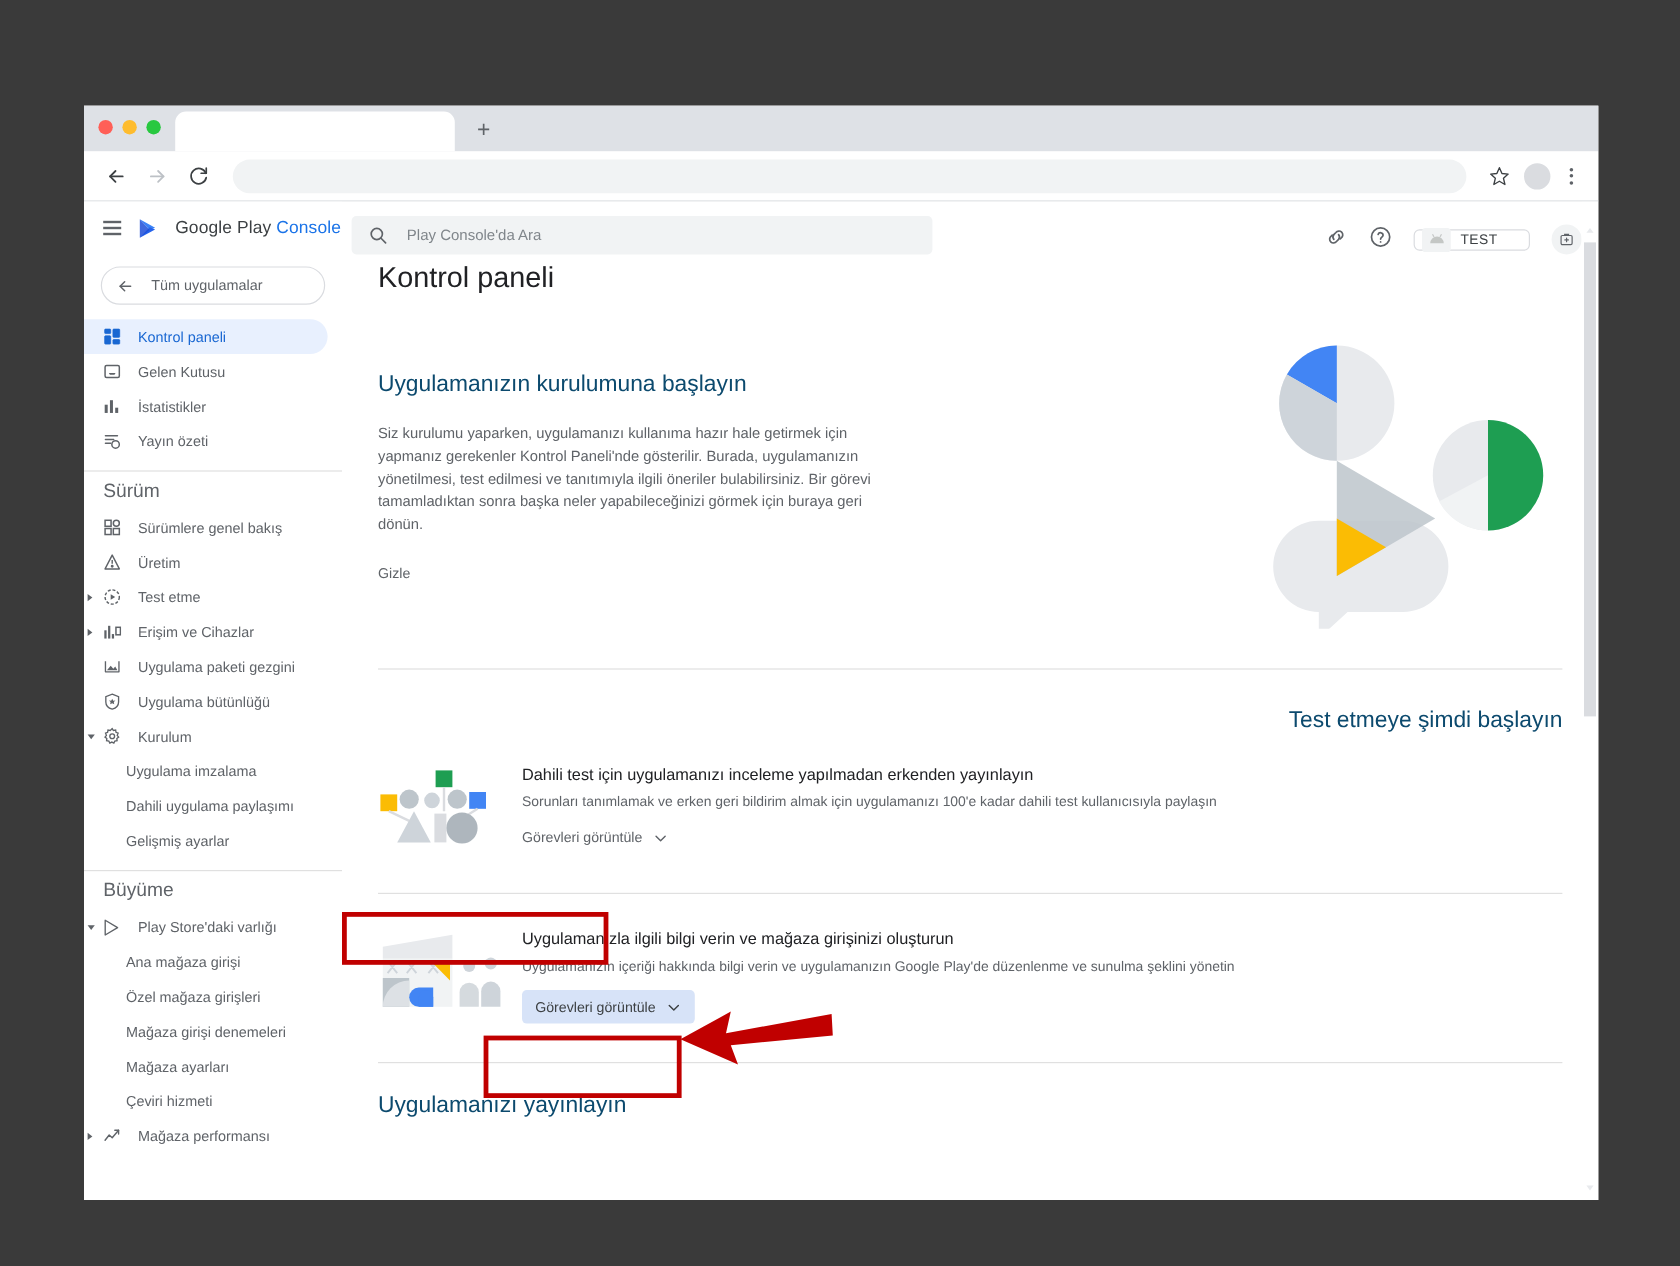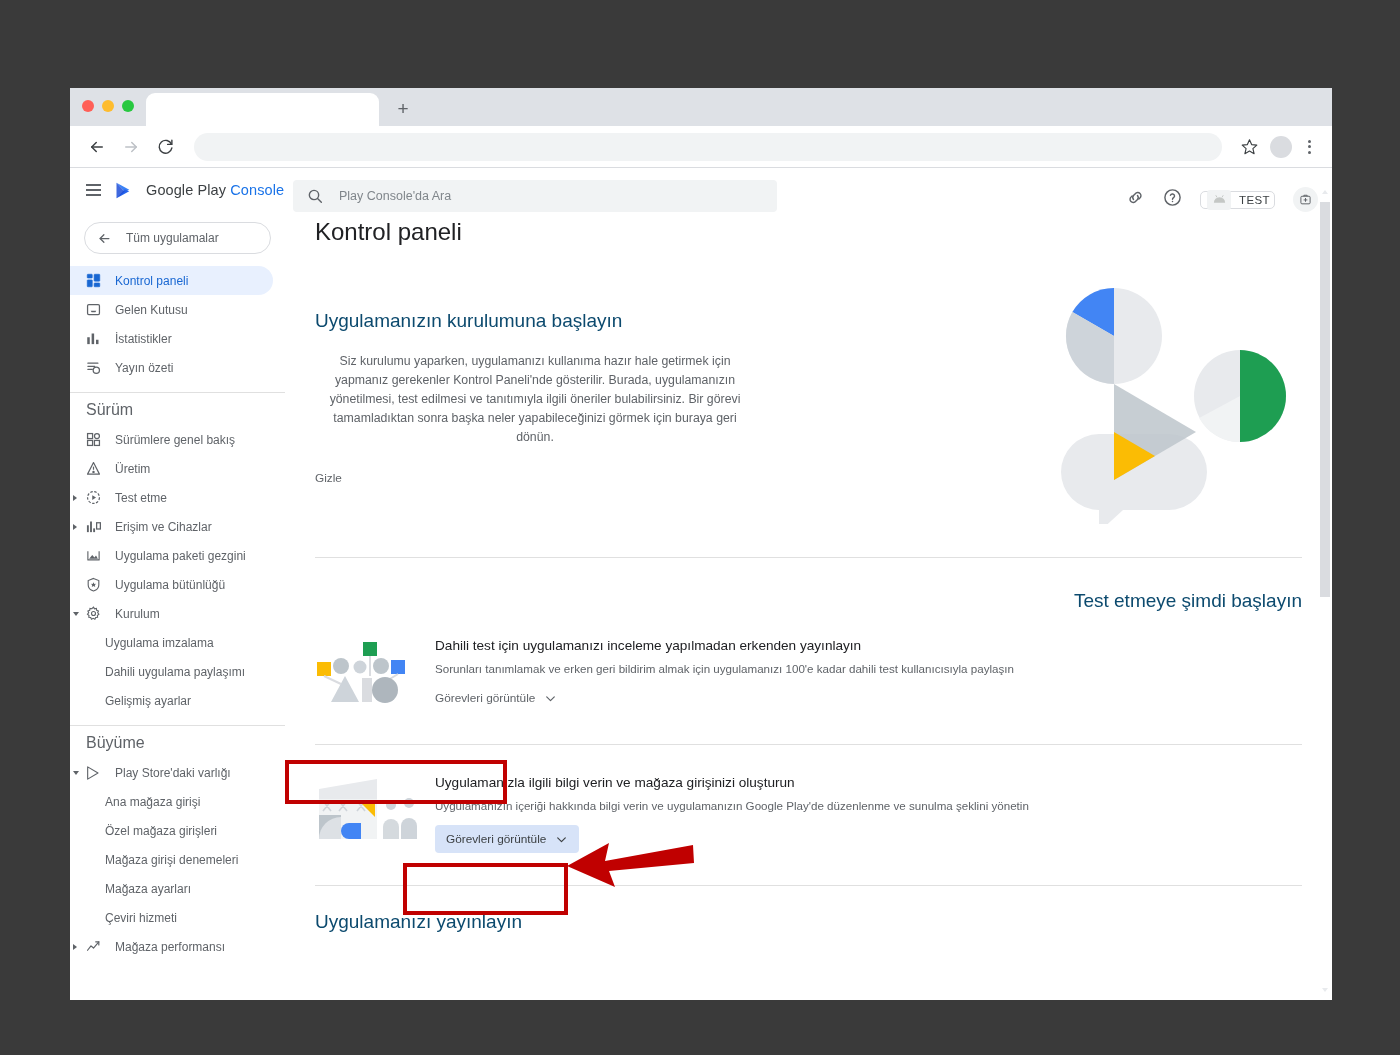--- a/index.html
+++ b/index.html
@@ -177,21 +177,21 @@
   }
   .topright {
     margin-left: auto;
     display: flex; align-items: center; gap: 18px;
   }
   .testbadge {
     display: flex; align-items: center; gap: 8px;
     border: 1px solid #dadce0;
     border-radius: 5px;
     height: 18px;
-    padding: 0 4px 0 6px;
+    padding: 0 26px 0 6px;
   }
   .testbadge .andro {
     width: 24px; height: 20px; background: #f1f3f4;
     border-radius: 3px;
     display: flex; align-items: center; justify-content: center;
   }
   .testbadge span { font-size: 11.5px; color: #3c4043; letter-spacing: .4px; }
   .avatar {
     width: 25px; height: 25px; border-radius: 50%;
     background: #f1f3f4;
@@ -583,21 +583,21 @@
             <path d="M196 122 L196 76 A46 46 0 0 1 196 168 Z" fill="#1e9e52"></path>
             <path d="M196 122 L196 168 A46 46 0 0 1 155.2 144 Z" fill="#f1f3f4"></path>
             <path d="M55 160 h70 a38 38 0 0 1 0 76 h-46 l-24 22 v-22 a38 38 0 0 1 0-76z" fill="#e8eaed"></path>
             <path d="M70 110 L70 206 L152 158 Z" fill="#bdc5cb" opacity=".85"></path>
             <path d="M70 158 L70 206 L111 182 Z" fill="#fbbc04"></path>
           </svg>
         </div>
 
         <div style="margin-top:64px;max-width:440px;">
           <h2 class="sec">Uygulamanızın kurulumuna başlayın</h2>
-          <p class="body-txt" style="margin-top:20px;text-align:center;">Siz kurulumu yaparken, uygulamanızı kullanıma hazır hale getirmek için yapmanız gerekenler Kontrol Paneli'nde gösterilir. Burada, uygulamanızın yönetilmesi, test edilmesi ve tanıtımıyla ilgili öneriler bulabilirsiniz. Bir görevi tamamladıktan sonra başka neler yapabileceğinizi görmek için buraya geri dönün.</p>
+          <p class="body-txt" style="margin-top:20px;">Siz kurulumu yaparken, uygulamanızı kullanıma hazır hale getirmek için yapmanız gerekenler Kontrol Paneli'nde gösterilir. Burada, uygulamanızın yönetilmesi, test edilmesi ve tanıtımıyla ilgili öneriler bulabilirsiniz. Bir görevi tamamladıktan sonra başka neler yapabileceğinizi görmek için buraya geri dönün.</p>
           <div class="link-sm" style="margin-top:24px;">Gizle</div>
         </div>
 
         <div class="hsep" style="margin-top:72px;"></div>
 
         <h2 class="sec" style="margin-top:32px;text-align:right;">Test etmeye şimdi başlayın</h2>
 
         <div class="card-row" style="margin-top:26px;">
           <div class="card-art">
             <svg width="112" height="70" viewBox="0 0 112 70">

